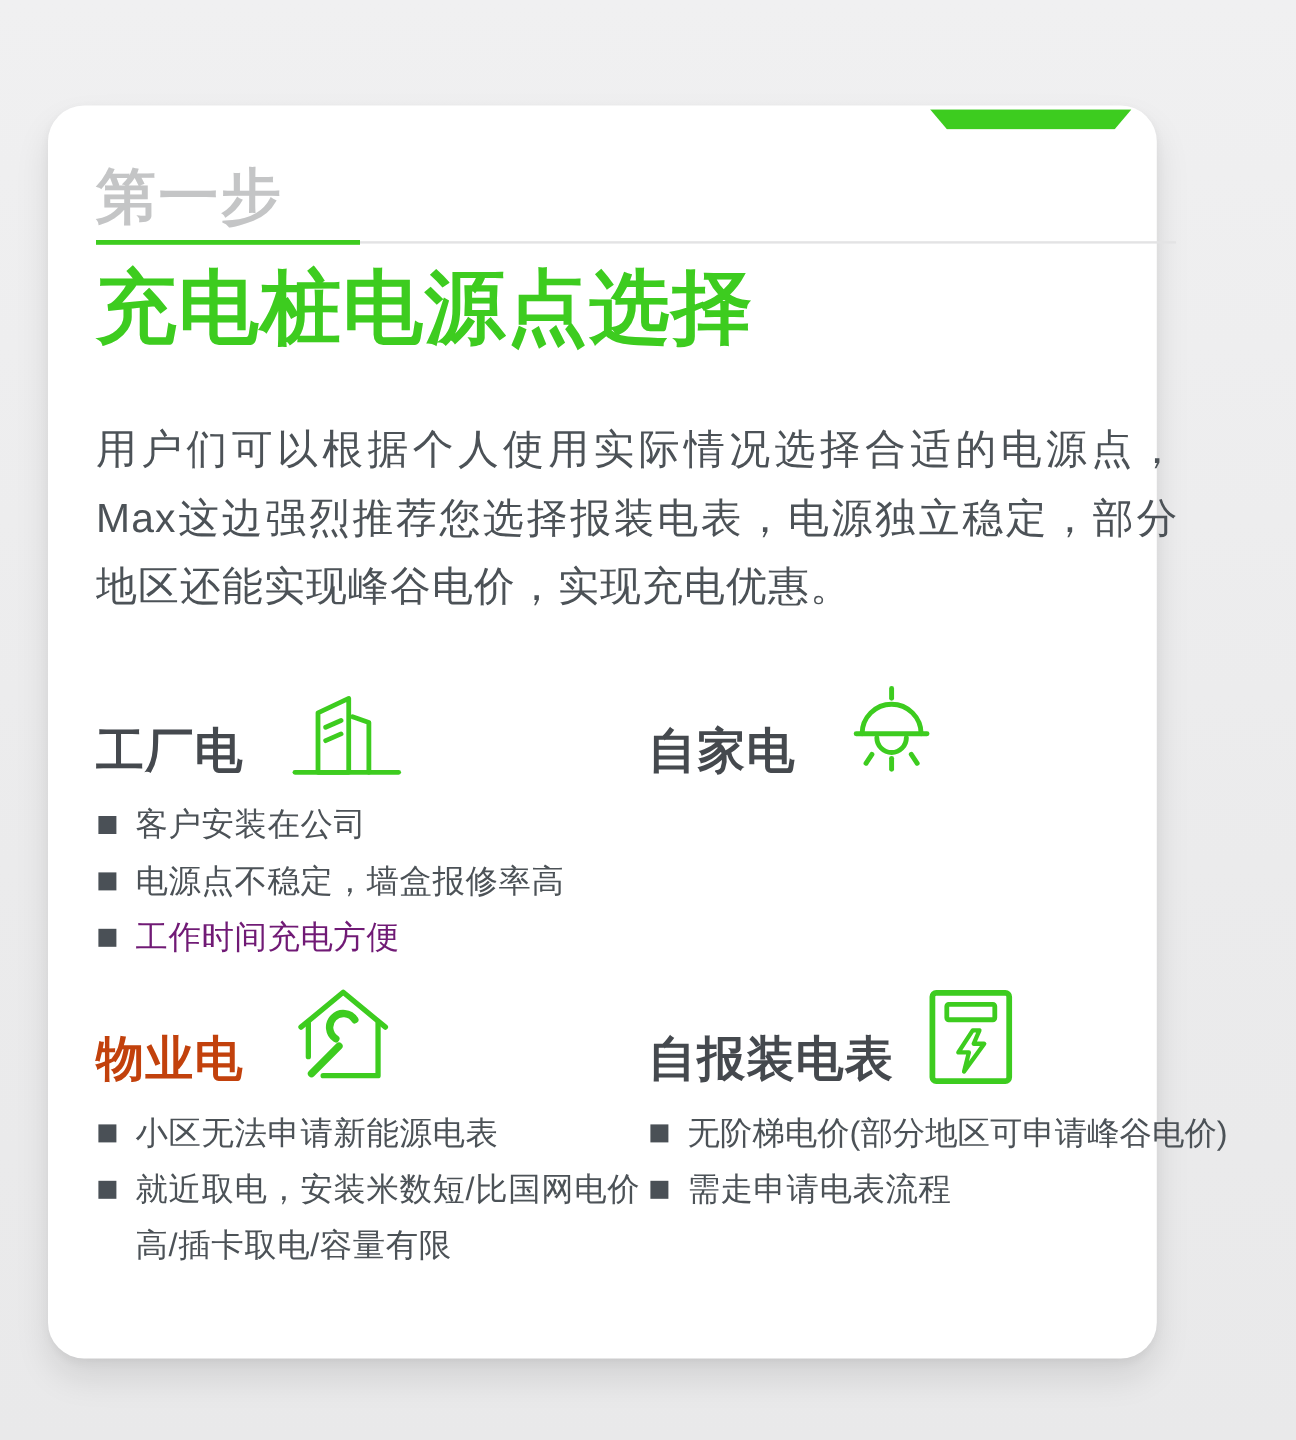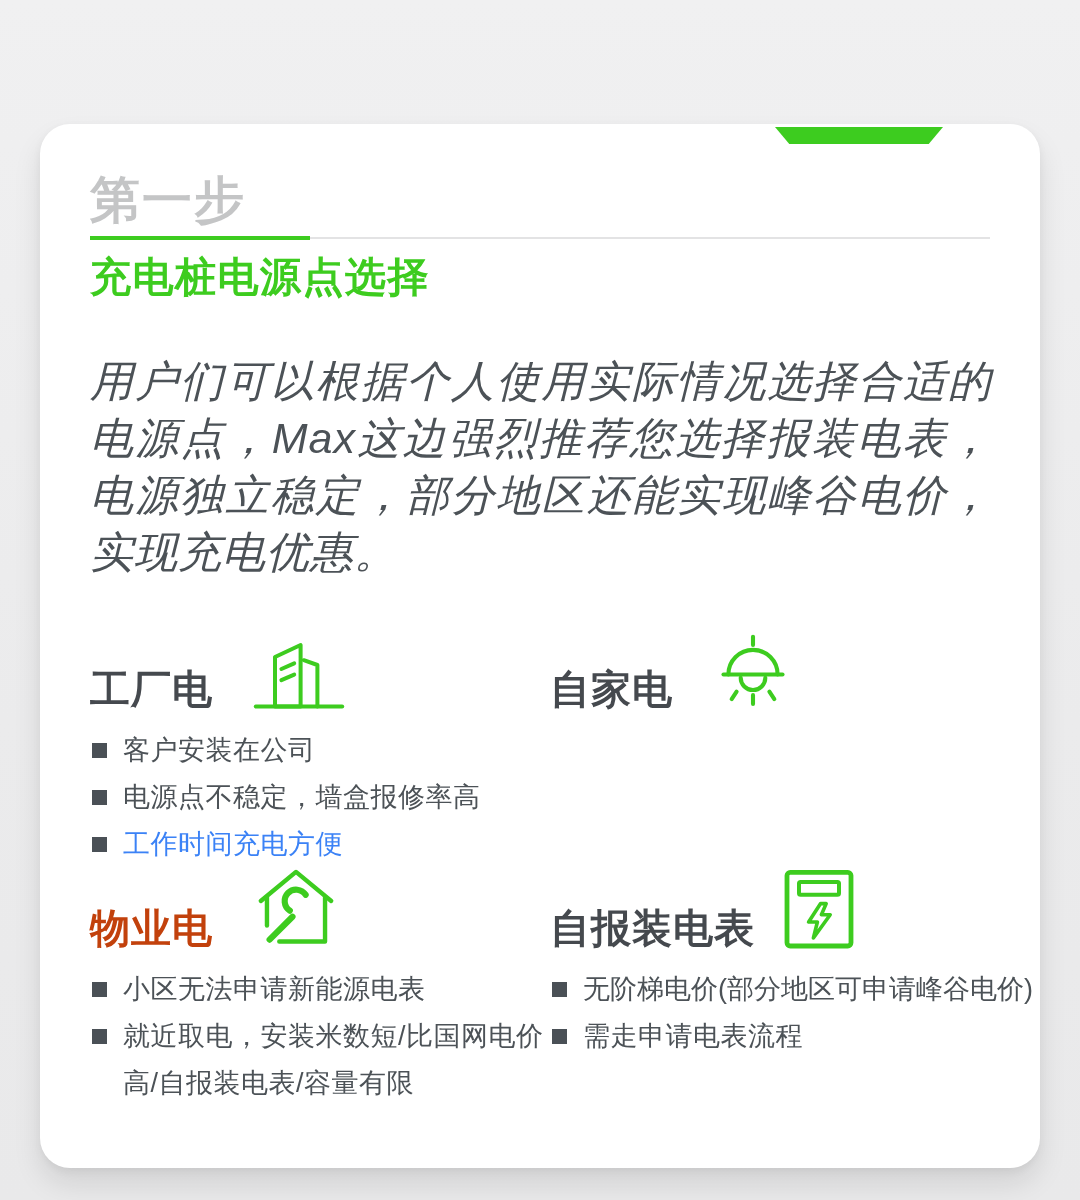--- a/index.html
+++ b/index.html
@@ -5,55 +5,53 @@
   * { margin:0; padding:0; box-sizing:border-box; }
   html,body { width:1080px; height:1200px; }
   body {
     font-family: "Liberation Sans", "DejaVu Sans", sans-serif;
     background: linear-gradient(180deg, #f0f0f1 0%, #ebebec 60%, #e9e9ea 100%);
     position: relative;
     overflow: hidden;
   }
   .card {
     position:absolute; left:40px; top:88px;
-    width:1000px; height:1044px;
+    width:924px; height:1044px;
     background:#ffffff; border-radius:30px;
     box-shadow: 0 16px 28px rgba(0,0,0,0.10), 0 3px 8px rgba(0,0,0,0.05);
-    padding:48px 50px 0 50px;
-    margin-top:36px;
+    padding:48px 50px 0 40px;
   }
   .notch {
     position:absolute; top:3px; left:735px;
     width:168px; height:17px;
     clip-path: polygon(0 0, 100% 0, 91.5% 100%, 8.5% 100%);
   }
   .step-label {
     font-size:50px; font-weight:700; letter-spacing:2px;
     line-height:1.12;
   }
   .divider { display:flex; align-items:center; margin-top:8px; width:900px; }
   .divider-green { width:220px; height:4px; }
   .divider-gray { flex:1; height:2px; background:#e3e3e4; }
   .main-title {
     margin-top:14px;
-    font-size:41px; font-weight:800; letter-spacing:1.5px;
+    font-size:67px; font-weight:800; letter-spacing:1.5px;
     line-height:1.15;
   }
   .intro {
     margin-top:52px;
     width:902px;
-    font-size:43px; line-height:57px; letter-spacing:1px;
+    font-size:34px; line-height:57px; letter-spacing:1px;
     text-align:justify;
-    font-style:italic;
   }
   .sections {
     margin-top:48px;
     display:grid;
     grid-template-columns:460px 440px;
-    row-gap:0;
+    row-gap:18px;
   }
   .section-header {
     display:flex; align-items:flex-end; gap:38px;
     height:84px;
   }
   .section-title {
     font-size:40px; font-weight:800; letter-spacing:1px;
     line-height:1.0; padding-bottom:4px;
     white-space:nowrap;
   }
@@ -109,21 +107,21 @@
         <div class="bullet">
           <span class="bullet-marker" style="background:#4a5056;"></span>
           <span class="bullet-text" style="color:#4c5257;">客户安装在公司</span>
         </div>
         <div class="bullet">
           <span class="bullet-marker" style="background:#4a5056;"></span>
           <span class="bullet-text" style="color:#4c5257;">电源点不稳定，墙盒报修率高</span>
         </div>
         <div class="bullet">
           <span class="bullet-marker" style="background:#4a5056;"></span>
-          <span class="bullet-text" style="color:#3b82f6;">工作时间充电方便</span>
+          <span class="bullet-text" style="color:#701a75;">工作时间充电方便</span>
         </div>
       </div>
     </div>
 
     <div class="section col2">
       <div class="section-header">
         <div class="section-title" style="color:#45494e;">自家电</div>
         <div class="icon-box">
           <svg width="84" height="82" viewBox="0 0 100 100" fill="none" stroke="#3dcc1f" stroke-width="5" stroke-linecap="round" stroke-linejoin="round">
             <line x1="50" y1="7" x2="50" y2="17"></line>
@@ -151,21 +149,21 @@
           </svg>
         </div>
       </div>
       <div class="bullets">
         <div class="bullet">
           <span class="bullet-marker" style="background:#4a5056;"></span>
           <span class="bullet-text" style="color:#4c5257;">小区无法申请新能源电表</span>
         </div>
         <div class="bullet">
           <span class="bullet-marker" style="background:#4a5056;"></span>
-          <span class="bullet-text can-wrap" style="color:#4c5257;">就近取电，安装米数短/比国网电价高/自报装电表/容量有限</span>
+          <span class="bullet-text can-wrap" style="color:#4c5257;">就近取电，安装米数短/比国网电价高/插卡取电/容量有限</span>
         </div>
       </div>
     </div>
 
     <div class="section col2">
       <div class="section-header" style="gap:24px;">
         <div class="section-title" style="color:#45494e;">自报装电表</div>
         <div class="icon-box">
           <svg width="80" height="84" viewBox="0 0 100 104" fill="none" stroke="#3dcc1f" stroke-width="6" stroke-linecap="round" stroke-linejoin="round">
             <rect x="10" y="5" width="80" height="92" rx="4"></rect>

